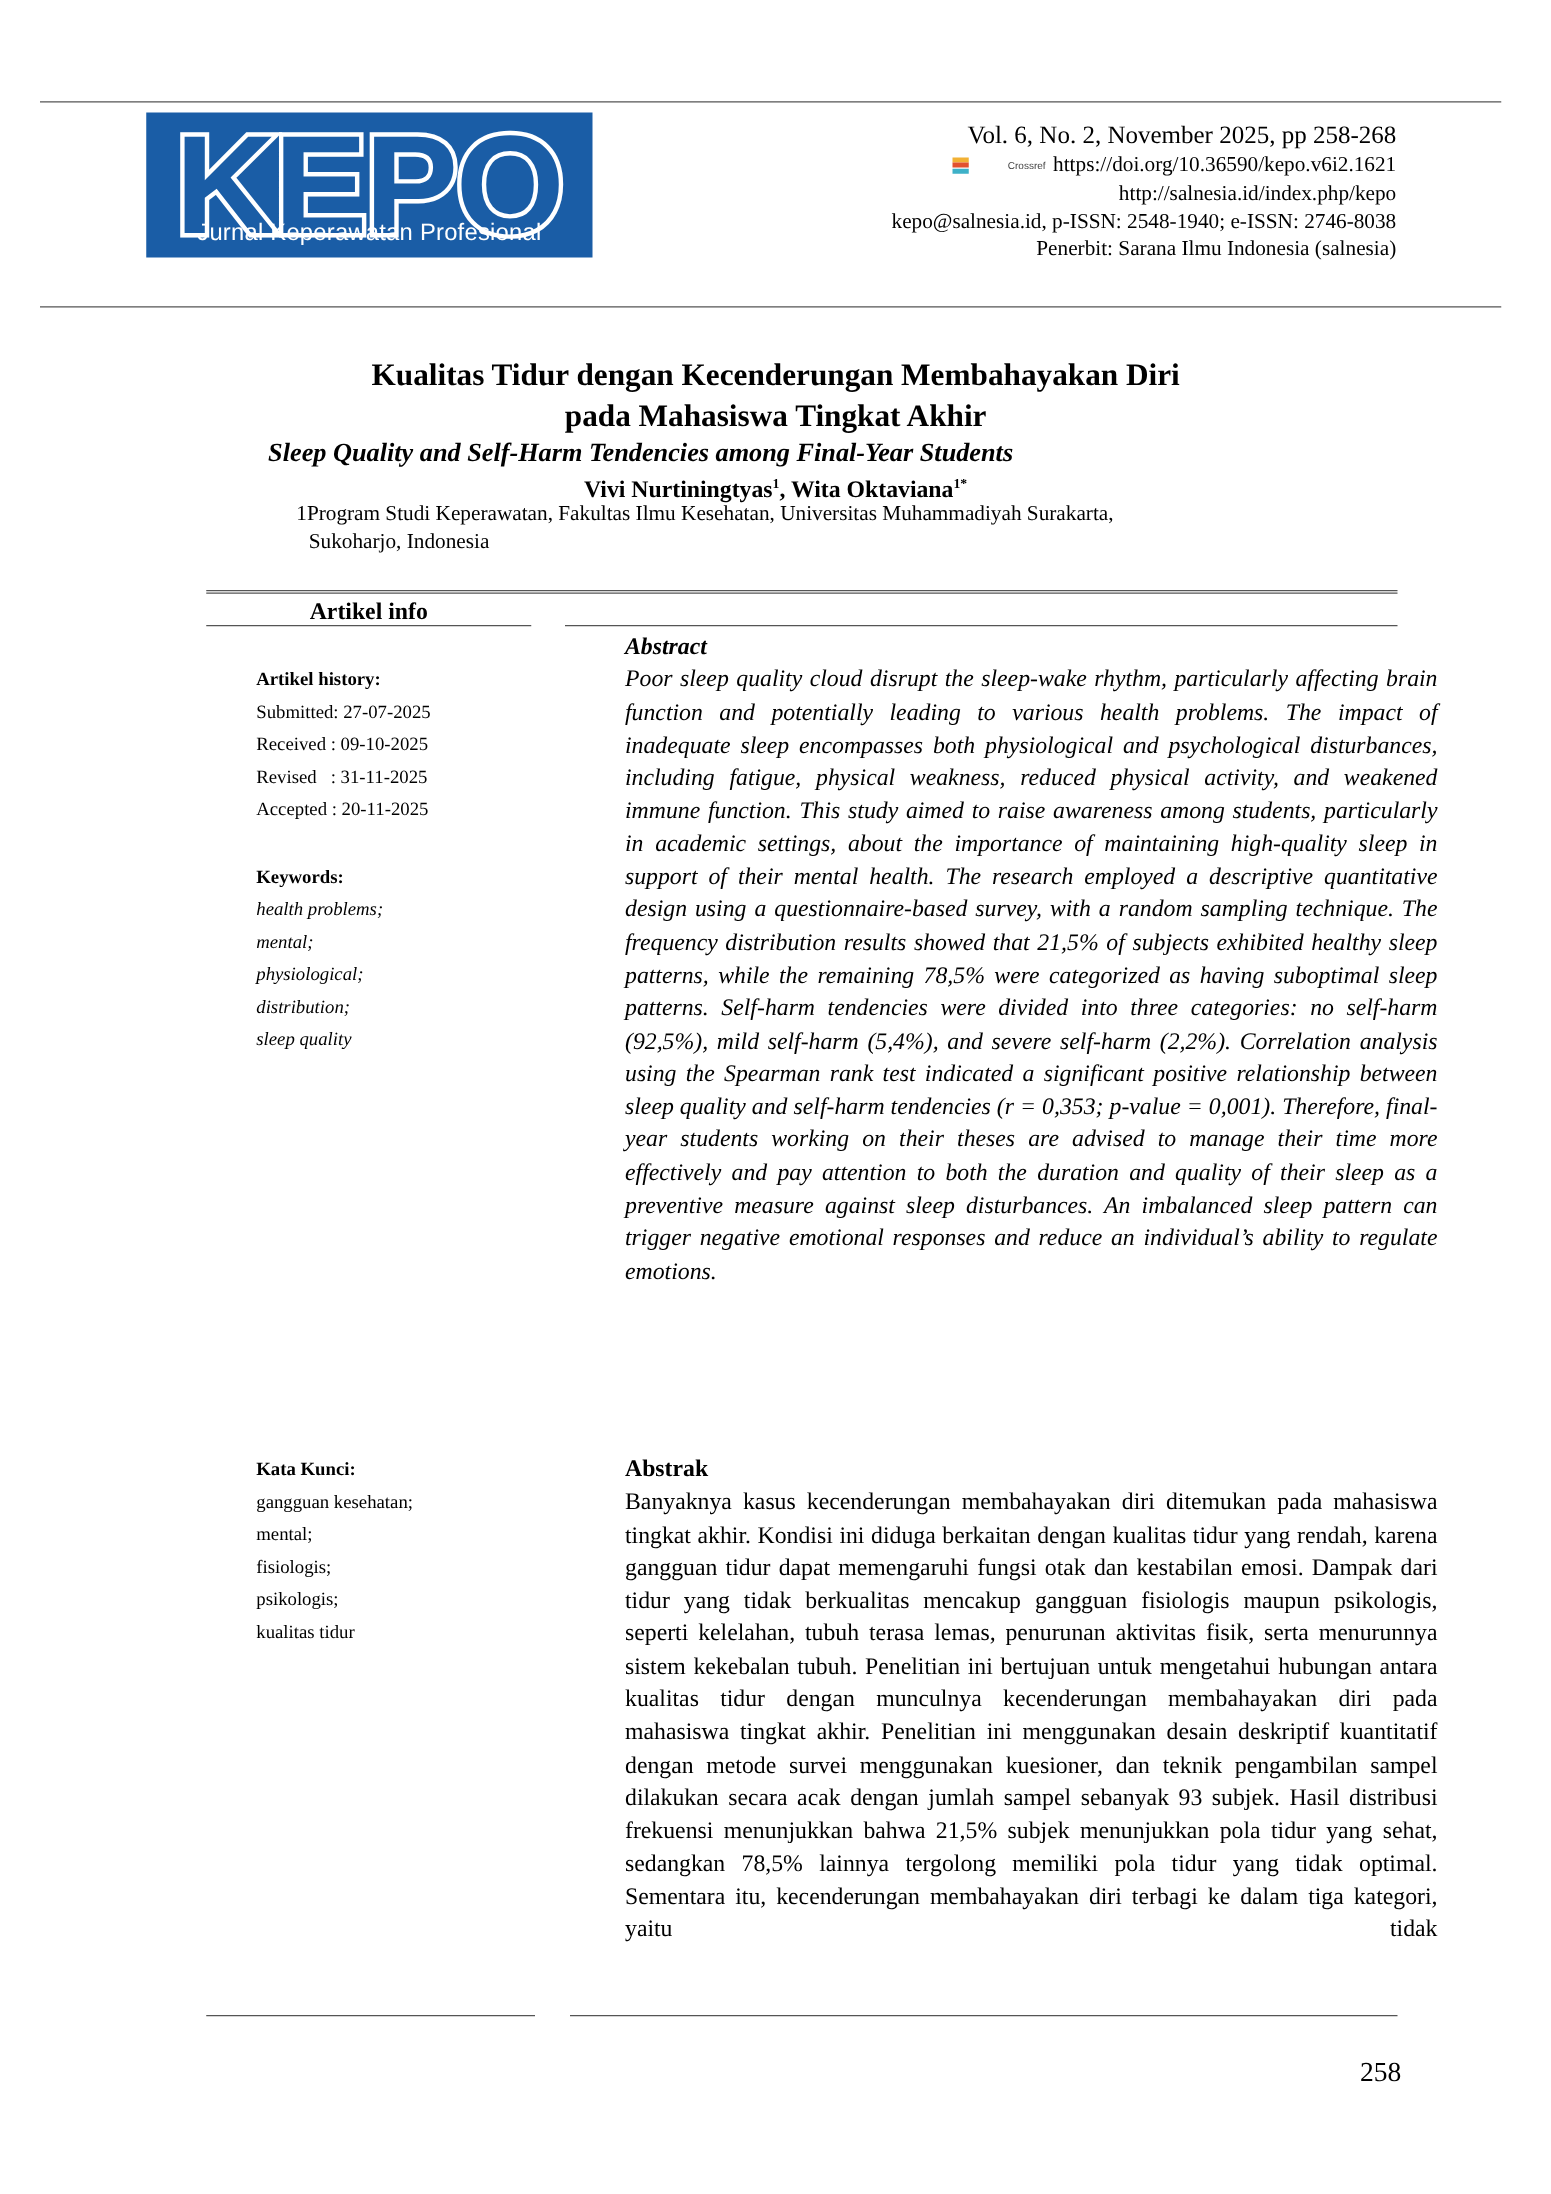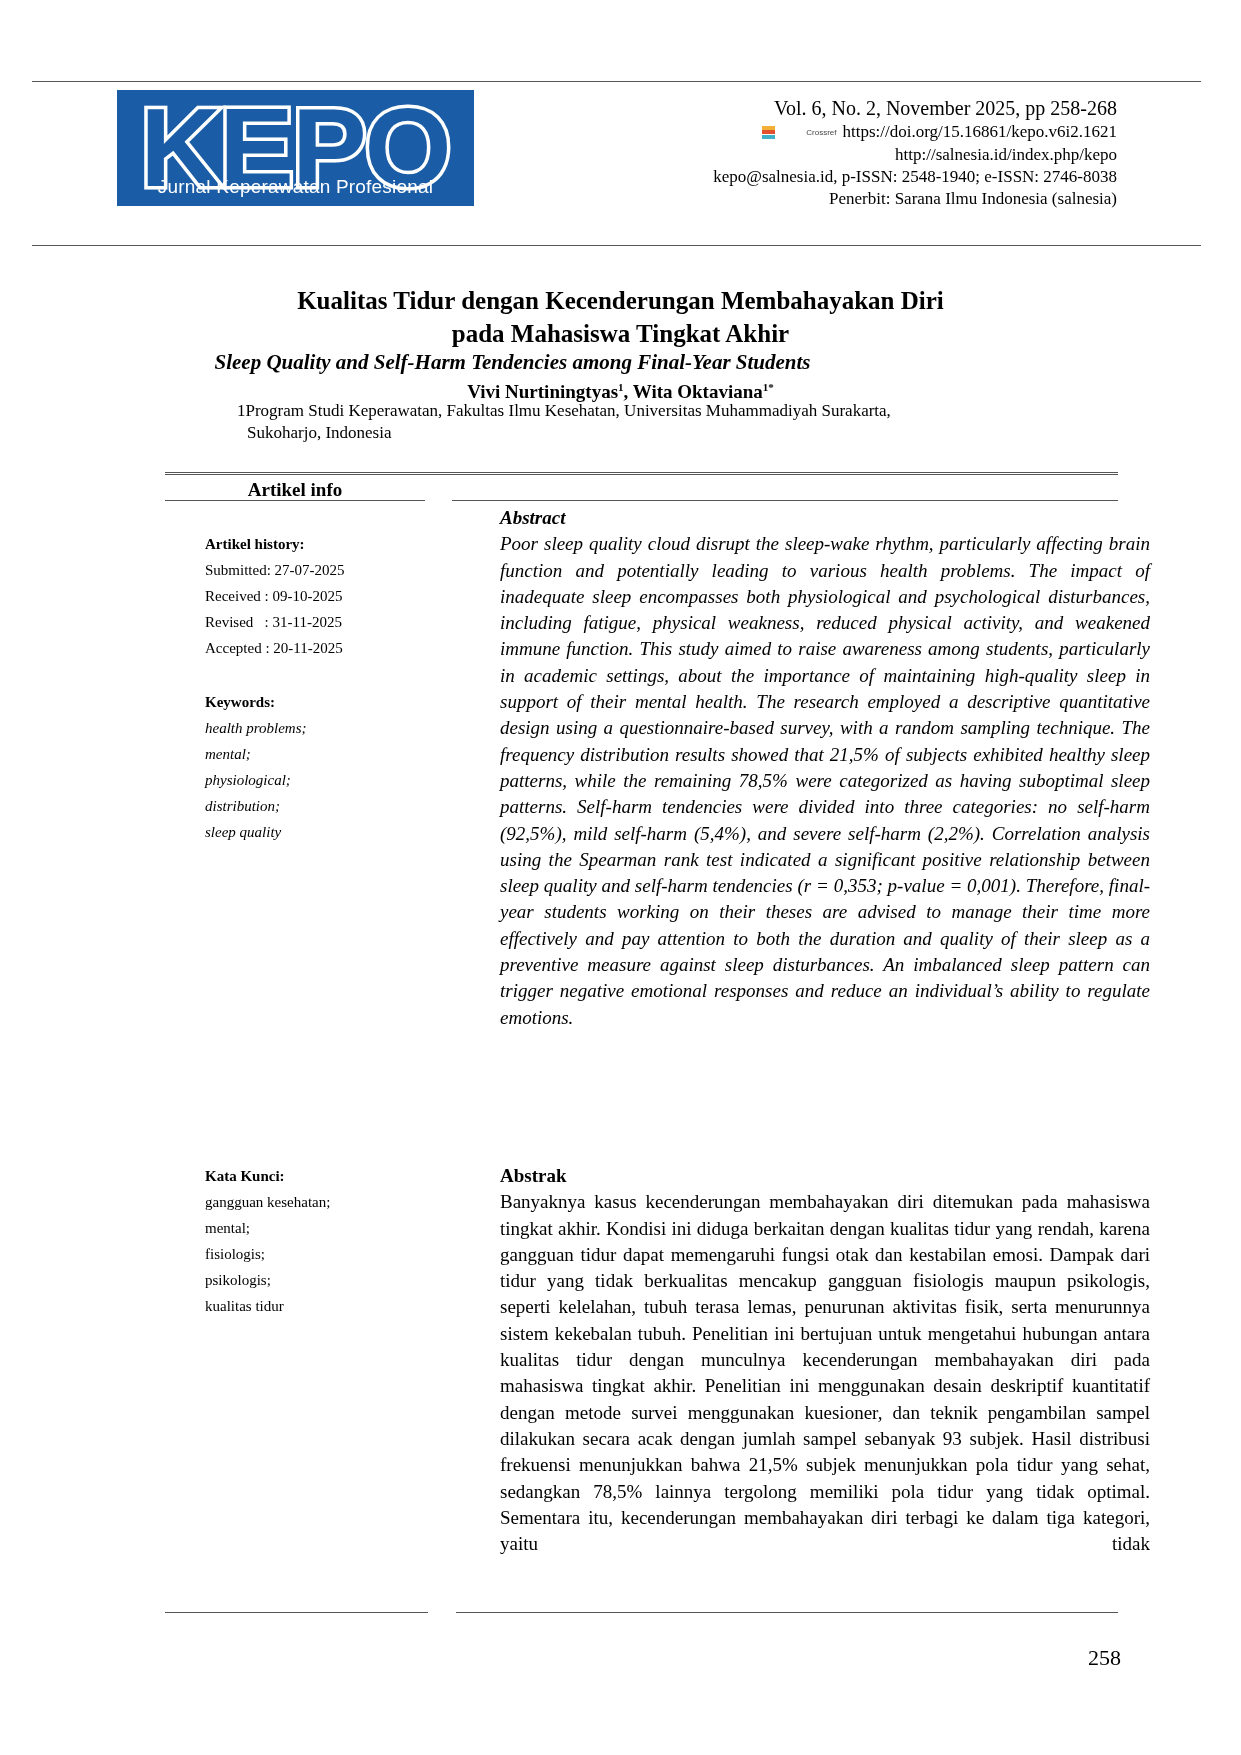--- a/index.html
+++ b/index.html
@@ -61,21 +61,21 @@
 <div class="abs meta">
   <div class="vol">Vol. 6, No. 2, November 2025, pp 258-268</div>
   <div>
     <span class="crossref">
       <span class="crossref-logo">
         <span style="top:0; background:#f2b134;"></span>
         <span style="top:4px; background:#e2512f;"></span>
         <span style="top:9px; background:#3eb1c8;"></span>
       </span>
       <span class="crossref-text">Crossref</span>
-    </span><span>https://doi.org/15.16861/kepo.v6i2.1621</span>
+    </span><span>https://doi.org/10.36590/kepo.v6i2.1621</span>
   </div>
   <div>http://salnesia.id/index.php/kepo</div>
   <div>kepo@salnesia.id, p-ISSN: 2548-1940; e-ISSN: 2746-8038</div>
   <div>Penerbit: Sarana Ilmu Indonesia (salnesia)</div>
 </div>
 
 <div class="abs title">
   <div>Kualitas Tidur dengan Kecenderungan Membahayakan Diri</div>
   <div>pada Mahasiswa Tingkat Akhir</div>
 </div>

